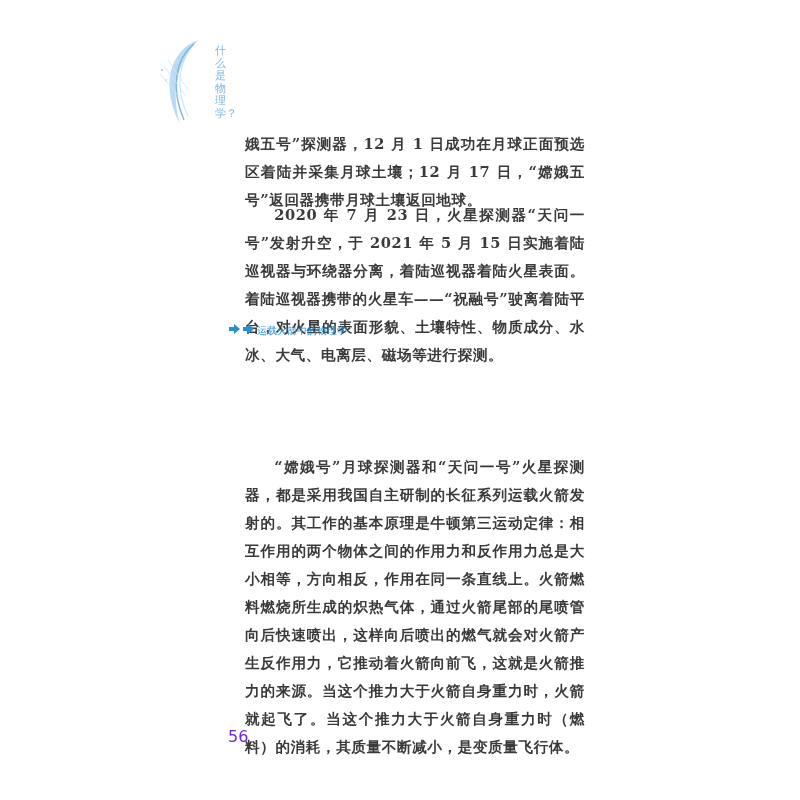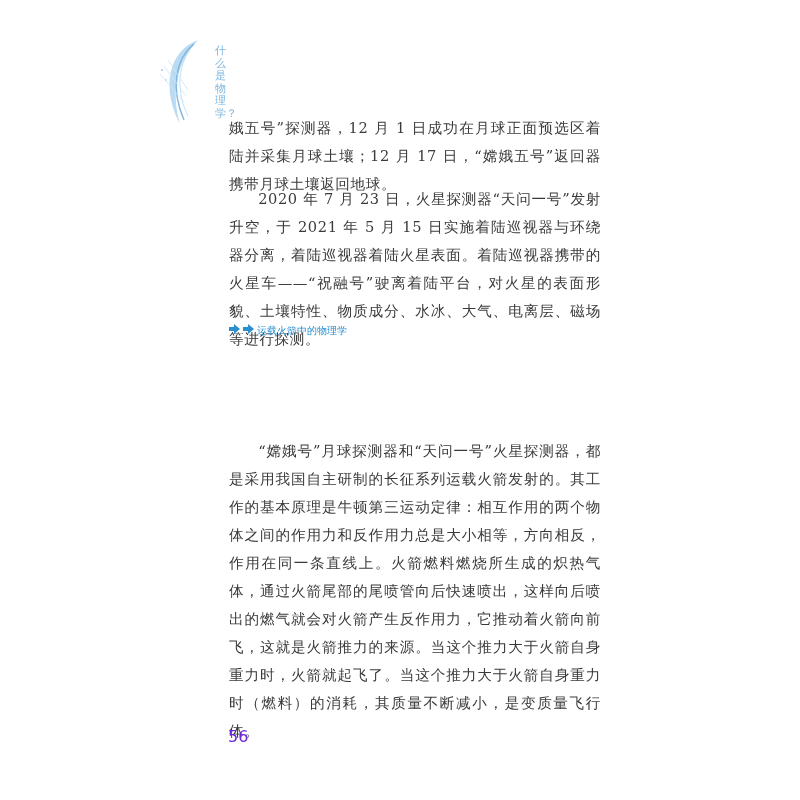--- a/index.html
+++ b/index.html
@@ -13,21 +13,21 @@
   .header-vertical {
     position: absolute; left: 203px; top: 44px; width: 14px;
     font-size: 11px; line-height: 12.5px; color: #7fb7e0;
     font-family: Liberation Serif, serif; text-align: left; word-break: break-all; margin-left: 12px;
   }
   .body-text {
     position: absolute; left: 229px; width: 372px;
     font-size: 14.6px; letter-spacing: 0.6px; line-height: 28px;
     text-align: justify; color: #3a3a3a;
   }
-  .para { margin: 0; text-indent: 2em; }
+  .para { margin: 16px; text-indent: 2em; font-weight: bold; }
   .para.noindent { text-indent: 0; }
   .section-heading {
     position: absolute; left: 229px; top: 324px;
     font-family: "DejaVu Sans", "Liberation Sans", sans-serif;
     font-size: 10px; color: #2a8fcf; display: flex; gap: 2px;
   }
   .arrow-icon { display: inline-block; width: 11px; height: 10px; position: relative; margin-right: 1px; }
   .arrow-icon::before {
     content: ""; position: absolute; left: 0; top: 3px; width: 6px; height: 4px; background: #2a8fcf;
   }

